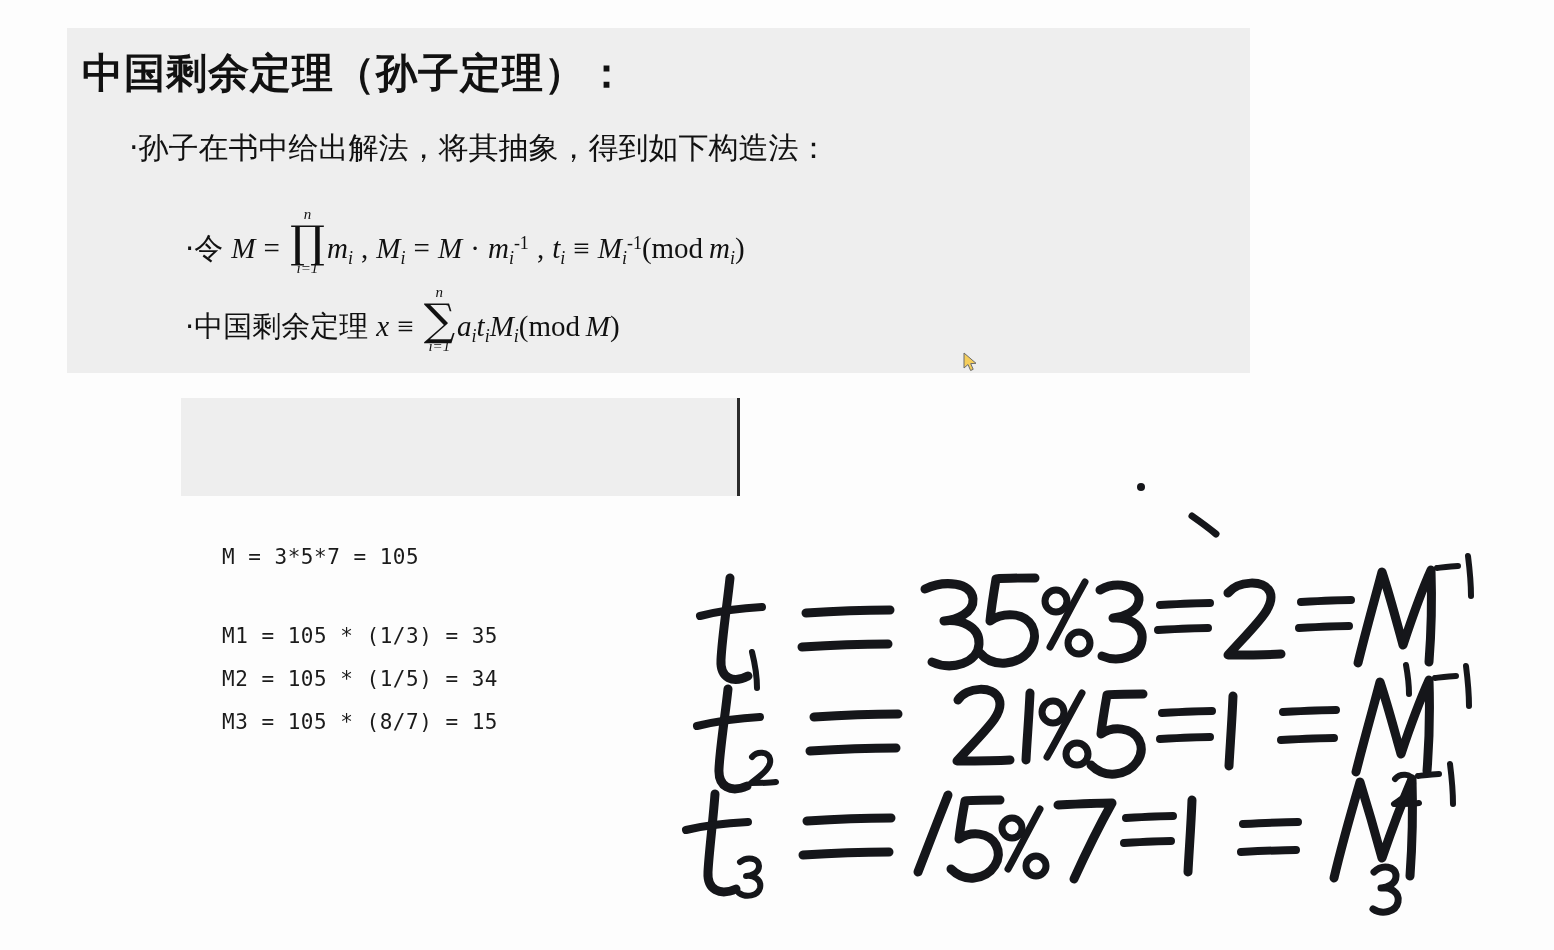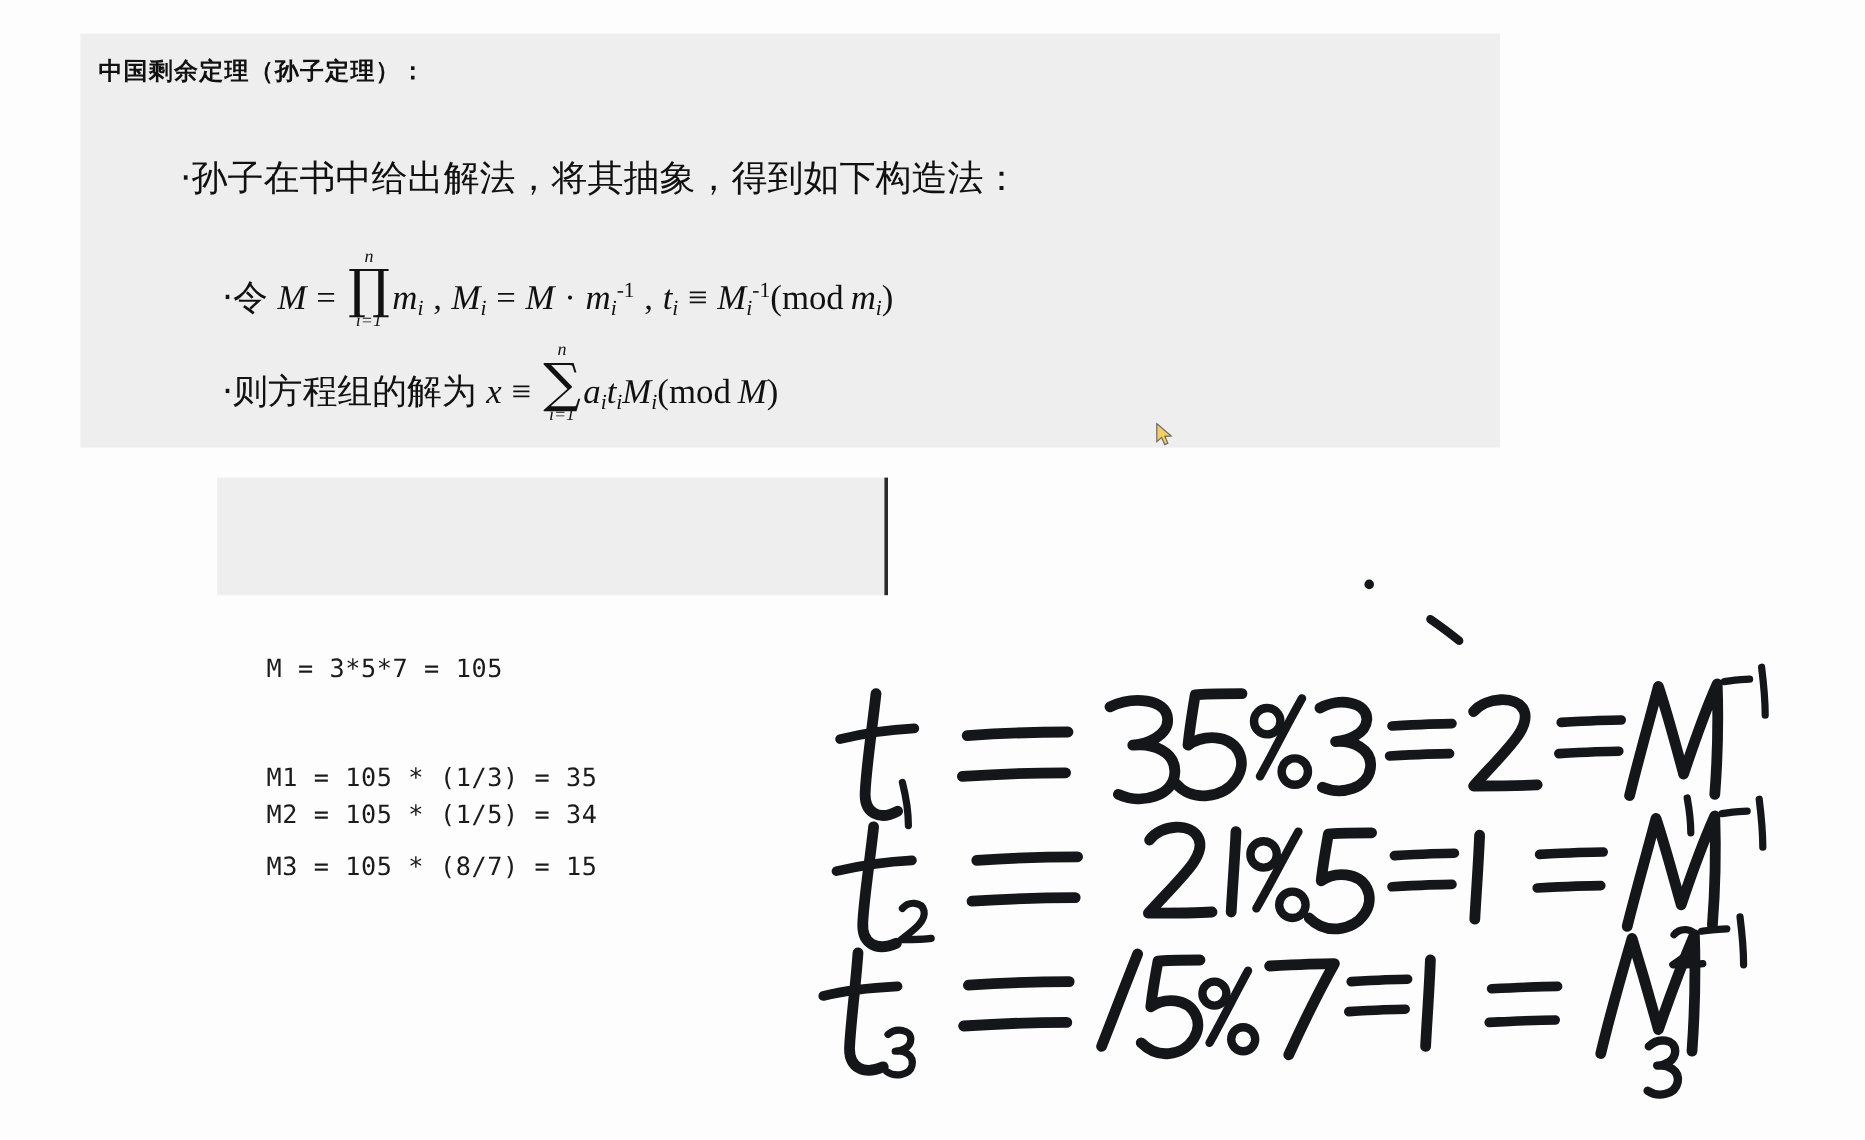--- a/index.html
+++ b/index.html
@@ -50,28 +50,28 @@
   .cn {
     font-family: "DejaVu Sans", "Liberation Sans", sans-serif;
     color: #111111;
   }
 
   
   #theorem-title {
     position: absolute;
     left: 82px;
     top: 46px;
-    font-size: 20px;
+    font-size: 41px;
     font-weight: bold;
     letter-spacing: 1px;
     white-space: nowrap;
   }
   #theorem-sub {
     position: absolute;
-    left: 150px;
+    left: 129px;
     top: 128px;
     font-size: 30px;
     white-space: nowrap;
   }
 
   
   .formula-row {
     position: absolute;
     white-space: nowrap;
     color: #111;
@@ -147,21 +147,21 @@
   .note {
     position: absolute;
     font-family: "DejaVu Sans Mono", "Liberation Mono", monospace;
     font-size: 21px;
     color: #1b1b1b;
     white-space: pre;
     letter-spacing: 0.5px;
     text-align: center;
   }
   #note-M  { left: 222px; top: 545px; }
-  #note-M1 { left: 222px; top: 624px; margin-top: 12px; }
+  #note-M1 { left: 222px; top: 624px; }
   #note-M2 { left: 222px; top: 667px; }
   #note-M3 { left: 222px; top: 710px; }
 
   #note-struck {
     left: 222px;
     top: 783px;
     color: #2a2a2a;
   }
   #note-struck .strike-wrap {
     position: relative;
@@ -231,21 +231,21 @@
     <span class="it">M</span>
     <span class="up">·</span>
     <span class="it">m</span><span class="it sub">i</span><span class="up sup">-1</span>
     <span class="up">,</span>
     <span class="it">t</span><span class="it sub">i</span>
     <span class="up">≡</span>
     <span class="it">M</span><span class="it sub">i</span><span class="up sup">-1</span><span class="up">(mod</span> <span class="it">m</span><span class="it sub">i</span><span class="up">)</span>
   </div>
 
   <div class="formula-row" id="formula-2">
-    <span class="lead">·</span><span class="lead">则方程组的解为</span>
+    <span class="lead">·</span><span class="lead">中国剩余定理</span>
     <span class="it">x</span>
     <span class="up">≡</span>
     <span class="bigop">
       <span class="lim">n</span>
       <span class="glyph">∑</span>
       <span class="lim">i=1</span>
     </span><span class="it">a</span><span class="it sub">i</span><span class="it">t</span><span class="it sub">i</span><span class="it">M</span><span class="it sub">i</span><span class="up">(mod</span> <span class="it">M</span><span class="up">)</span>
   </div>
 
   <div class="panel" id="panel-solution"></div>

